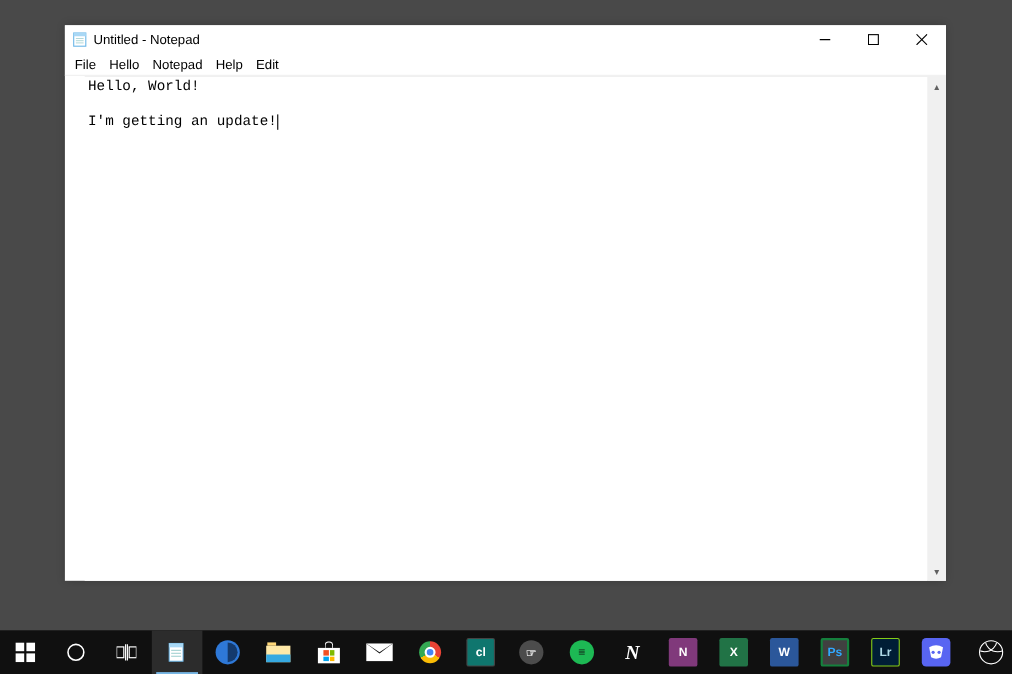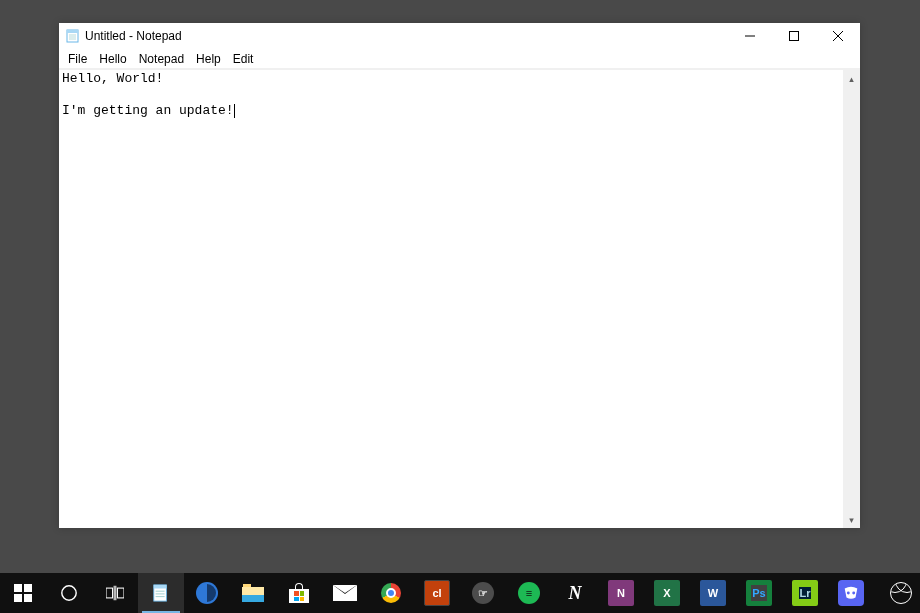--- a/index.html
+++ b/index.html
@@ -59,20 +59,21 @@
     }
     .menuitem {
       padding: 1px 6px;
       cursor: default;
     }
     .editor-wrap {
       flex: 1;
       display: flex;
       position: relative;
       border-top: 1px solid #f0f0f0;
+      margin-left: 18px;
     }
     .editor {
       flex: 1;
       white-space: pre;
       font-family: Consolas, "Courier New", monospace;
       font-size: 13px;
       line-height: 16px;
       padding: 1px 3px;
       overflow: hidden;
       color: #000;
@@ -282,21 +283,21 @@
 
   <div class="tbtn">
     <div class="mail-icon"></div>
   </div>
 
   <div class="tbtn">
     <div class="chrome-icon"></div>
   </div>
 
   <div class="tbtn">
-    <div class="tile" style="background:#c2410c;color:#fff;border:1px solid #444">cl</div>
+    <div class="tile" style="background:#0f766e;color:#fff;border:1px solid #444">cl</div>
   </div>
 
   <div class="tbtn">
     <div class="tile" style="background:#4C4C4C;color:#ddd;border-radius:50%;width:22px;height:22px">☞</div>
   </div>
 
   <div class="tbtn">
     <div class="tile" style="background:#1DB954;color:#111;border-radius:50%;width:22px;height:22px">≡</div>
   </div>
 
@@ -310,25 +311,25 @@
 
   <div class="tbtn">
     <div class="tile" style="background:#217346;color:#fff">X</div>
   </div>
 
   <div class="tbtn">
     <div class="tile" style="background:#2B579A;color:#fff">W</div>
   </div>
 
   <div class="tbtn">
-    <div class="tile" style="background:#404040;color:#31A8FF;border:5px solid #15803d">Ps</div>
-  </div>
-
-  <div class="tbtn">
-    <div class="tile" style="background:#001E36;color:#ADD8E6;border:7px solid #84cc16">Lr</div>
+    <div class="tile" style="background:#404040;color:#31A8FF;border:2px solid #15803d">Ps</div>
+  </div>
+
+  <div class="tbtn">
+    <div class="tile" style="background:#001E36;color:#ADD8E6;border:1px solid #84cc16">Lr</div>
   </div>
 
   <div class="tbtn">
     <div class="tile" style="background:#5865F2;border-radius:4px">
       <svg viewBox="0 0 20 14" width="16" height="12">
           <path d="M3 2 Q10 -2 17 2 L15 12 Q10 15 5 12 Z" fill="#fff"></path>
           <circle cx="7" cy="7" r="1.6" fill="#5865F2"></circle>
           <circle cx="13" cy="7" r="1.6" fill="#5865F2"></circle>
         </svg>
     </div>

